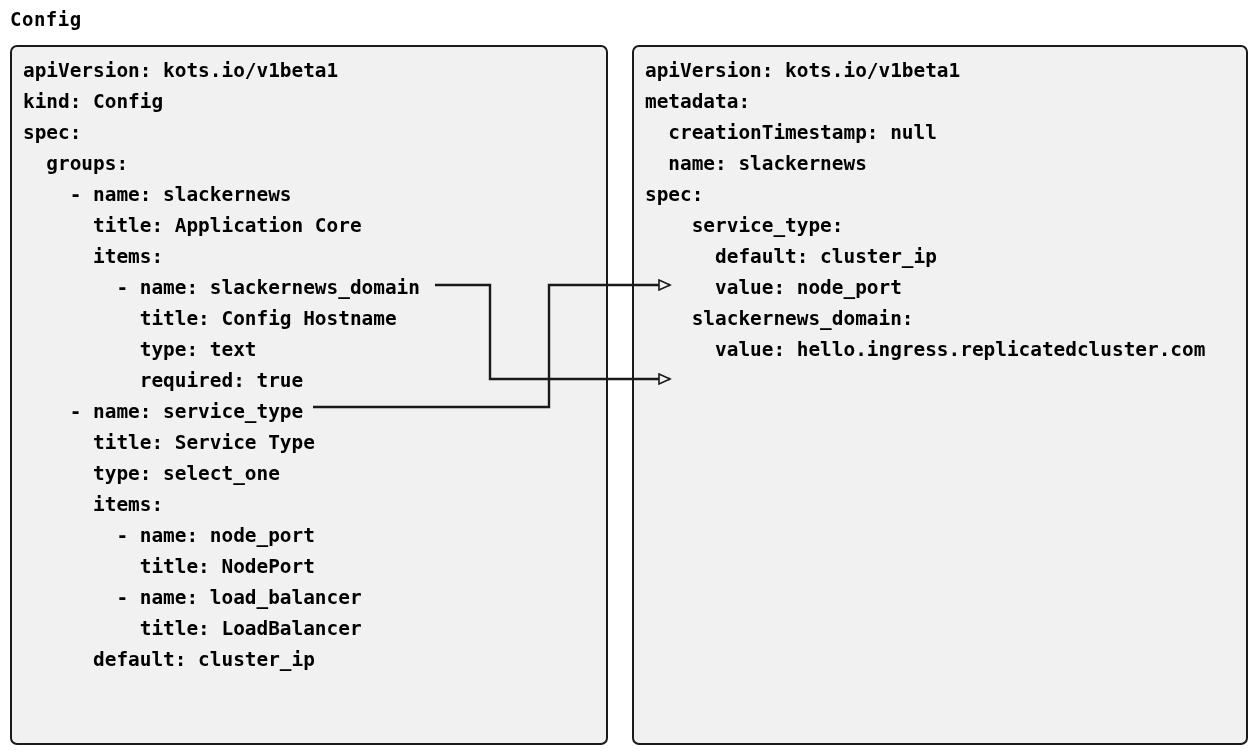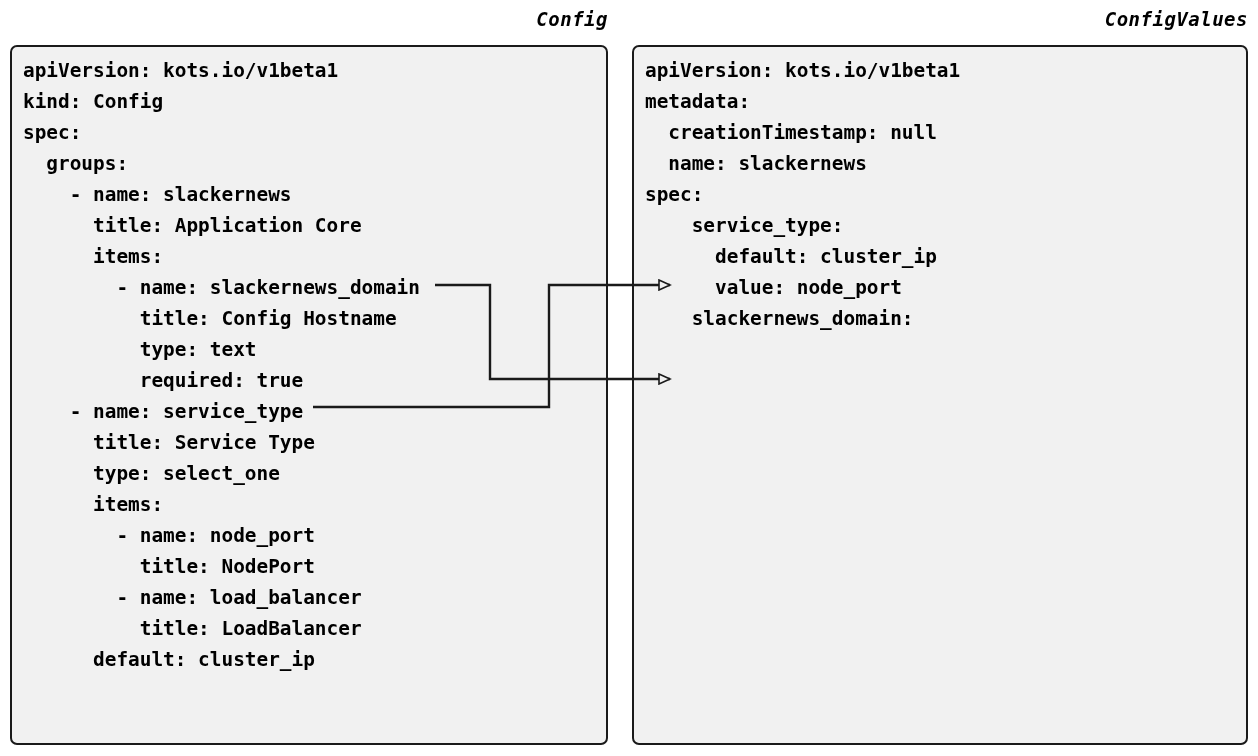--- a/index.html
+++ b/index.html
@@ -23,23 +23,22 @@
   }
 
   .panel-title {
     position: absolute;
     font-family: "DejaVu Sans Mono", "Liberation Mono", monospace;
     font-size: 19px;
     font-weight: bold;
     color: #000000;
     letter-spacing: 0.5px;
     white-space: nowrap;
-    text-align: right;
+    text-align: left;
     line-height: 22px;
-    font-style: italic;
   }
 
   .panel {
     position: absolute;
     background: #f1f1f1;
     border: 2px solid #1a1a1a;
     border-radius: 7px;
     box-sizing: border-box;
     overflow: hidden;
     padding-left: 20px;
@@ -97,33 +96,33 @@
         <div class="code-line">      type: select_one</div>
         <div class="code-line">      items:</div>
         <div class="code-line">        - name: node_port</div>
         <div class="code-line">          title: NodePort</div>
         <div class="code-line">        - name: load_balancer</div>
         <div class="code-line">          title: LoadBalancer</div>
         <div class="code-line">      default: cluster_ip</div>
       </div>
   </div>
 
-  <div class="panel-title" style="left:632px; top:8px; width:616px;">ConfigValues</div>
 
   <div class="panel" id="config-values-panel" style="left:632px; top:45px; width:616px; height:700px;">
     <div class="code-block" id="config-values-code">
         <div class="code-line">apiVersion: kots.io/v1beta1</div>
         <div class="code-line">metadata:</div>
         <div class="code-line">  creationTimestamp: null</div>
         <div class="code-line">  name: slackernews</div>
         <div class="code-line">spec:</div>
         <div class="code-line">    service_type:</div>
         <div class="code-line">      default: cluster_ip</div>
         <div class="code-line">      value: node_port</div>
         <div class="code-line">    slackernews_domain:</div>
+        <div class="code-line">      value: hello.ingress.replicatedcluster.com</div>
       </div>
   </div>
 
   <svg id="connectors" viewBox="0 0 1258 756">
     <defs>
       <marker id="openArrow" markerWidth="14" markerHeight="12" refX="12" refY="6" orient="auto" markerUnits="userSpaceOnUse">
         <path d="M 1 1 L 12 6 L 1 11 z" fill="#f1f1f1" stroke="#1a1a1a" stroke-width="1.6" stroke-linejoin="miter"></path>
       </marker>
     </defs>
     <g id="connector-paths">

